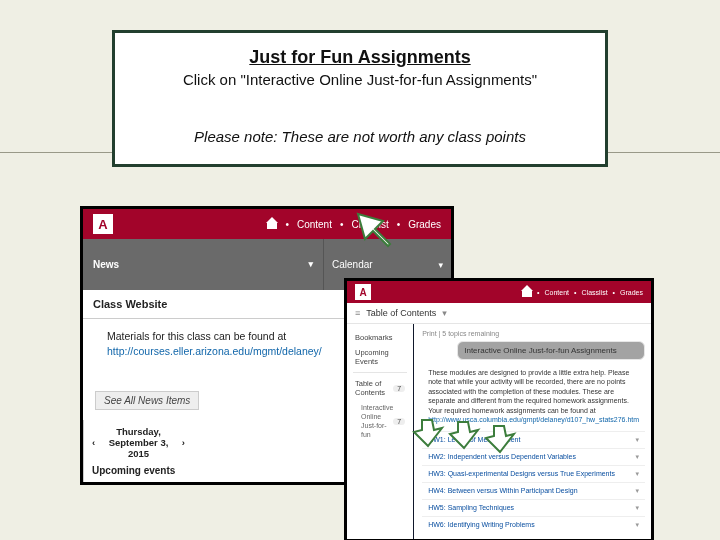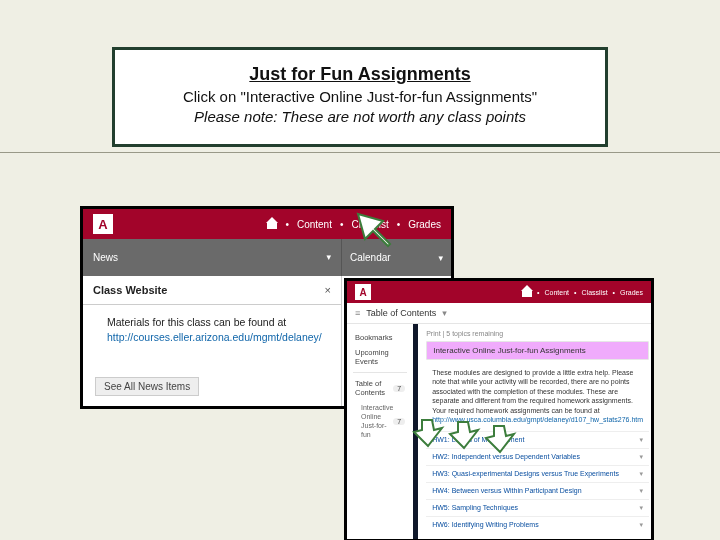--- a/index.html
+++ b/index.html
@@ -15,39 +15,39 @@
     position: absolute;
     left: 0;
     right: 0;
     top: 152px;
     height: 0;
     border-top: 1px solid #998;
   }
   .instruction-box {
     position: absolute;
     left: 112px;
-    top: 47px;
+    top: 30px;
     width: 496px;
     background: #fff;
     border: 3px solid #223f2e;
     padding: 14px 18px 16px;
     text-align: center;
     color: #111;
   }
   .instruction-box h1 {
     font-size: 18px;
     font-weight: bold;
     margin-bottom: 2px;
     text-decoration: underline;
   }
   .instruction-box .line {
     font-size: 15px;
     line-height: 1.35;
   }
-  .instruction-box .italic { font-style: italic; }
+  .instruction-box .italic { font-style: italic; margin-top: 37px; }
 
   
   .shot1 {
     position: absolute;
     left: 80px;
     top: 206px;
     width: 374px;
     background: #fff;
     border: 3px solid #000;
     font-size: 10px;
@@ -78,37 +78,37 @@
   .home-icon { width:10px;height:10px;display:inline-block;position:relative;}
   .home-icon::before{content:"";position:absolute;left:0;top:3px;width:10px;height:7px;background:#fff;}
   .home-icon::after{content:"";position:absolute;left:-1px;top:-2px;border-left:6px solid transparent;border-right:6px solid transparent;border-bottom:6px solid #fff;}
   .dot{color:#fff;}
   .row2 {
     display: flex;
     background: #6a6a6a;
     color: #fff;
     font-size: 10px;
   }
-  .row2 .news { flex: 1; padding: 13px 10px; display:flex; justify-content:space-between; align-items:flex-start;}
-  .row2 .cal  { width: 110px; padding: 6px 8px; border-left:1px solid #555; display:flex; justify-content:space-between; align-items:center;}
+  .row2 .news { flex: 1; padding: 20px 10px; display:flex; justify-content:space-between; align-items:flex-start;font-weight:bold;}
+  .row2 .cal  { width: 128px; padding: 6px 8px; border-left:1px solid #555; display:flex; justify-content:space-between; align-items:center;}
   .chev { font-size:9px; }
-  .body1 { display: flex; }
+  .body1 { display: flex; flex-direction: column; }
   .body1 .left { flex: 1; padding: 0; }
   .cw-bar {
     background: #fff;
     padding: 8px 10px 8px;
     border-bottom: 1px solid #ccc;
     font-weight: bold;
     font-size: 11px;
     display:flex; justify-content:space-between;
   }
   .cw-bar .x { color:#555; font-weight:normal;}
   .left .pad { padding: 10px 12px 14px; font-size: 10.5px; line-height:1.4;margin-left:12px;}
   .left .pad .link { color:#1166aa; }
-  .left .see-all { padding: 4px 12px 10px; }
+  .left .see-all { padding: 4px 12px 10px; font-style: italic; }
   .left .see-all span{
     display:inline-block;
     background:#eee;
     border:1px solid #ccc;
     padding:3px 8px;
     font-size:10px;
     color:#444;
   }
   .body1 .right {
     width: 110px;
@@ -130,28 +130,28 @@
     font-size: 8px;
     color: #333;
   }
   .shot2 .topbar { height: 22px; background:#a2042a; display:flex; align-items:center; justify-content:space-between; padding:0 8px;}
   .shot2 .topbar .ua-logo{ width:16px;height:16px;}
   .shot2 .topbar .ua-logo::after{font-size:10px;}
   .shot2 .topbar-nav{font-size:7px;gap:5px;}
   .toc-row { padding:5px 8px; border-bottom:1px solid #e5e5e5; display:flex; align-items:center; gap:6px; font-size:9px; color:#333;}
   .toc-row .g{color:#888;}
   .s2body{display:flex;}
-  .s2side{ width:78px; border-right:5px solid #0f172a; padding:6px 6px; font-size:7.5px; color:#444;}
+  .s2side{ width:78px; border-right:1px solid #0f172a; padding:6px 6px; font-size:7.5px; color:#444;}
   .s2side .item{padding:3px 2px; display:flex; justify-content:space-between; align-items:center;}
   .s2side .sub{padding-left:6px; font-size:7px; color:#666; line-height:1.3;}
   .s2side .count{ background:#eee; border-radius:7px; padding:0 4px; font-size:7px;}
   .s2side hr{border:none;border-top:1px solid #e5e5e5;margin:3px 0;}
   .s2main{ flex:1; padding:6px 8px; font-size:7.5px;}
   .s2main .crumb{color:#888; font-size:7px; margin-bottom:4px;}
-  .s2main .heading{ background:#f0abfc; padding:4px 6px; font-size:8px; color:#333; border:1px solid #e7e7e7; border-radius:1px; margin-bottom:4px;}
+  .s2main .heading{ background:#a3a3a3; padding:4px 6px; font-size:8px; color:#333; border:1px solid #e7e7e7; border-radius:6px; margin-bottom:4px;margin-left:35px;}
   .s2main .para{ font-size:7px; color:#333; line-height:1.35; padding:4px 6px 6px;}
   .s2main .para .lnk{color:#1166aa;}
   .s2main .hw{ padding:4px 6px; border-top:1px solid #eee; display:flex; justify-content:space-between; align-items:center; font-size:7px; color:#0a4fa0;}
   .s2main .hw .dd{color:#999; font-size:7px;}
 
   
   .arrow {
     position: absolute;
     width: 40px; height: 40px;
     pointer-events: none;

